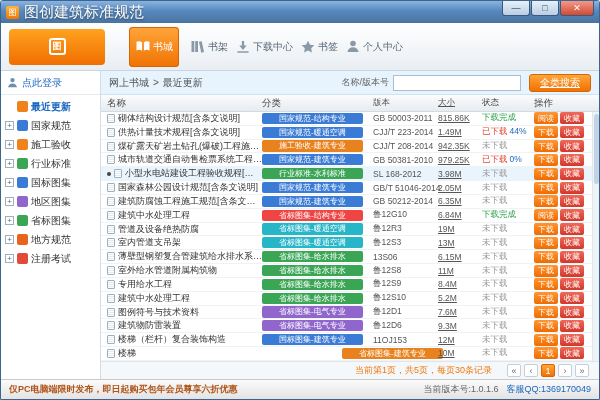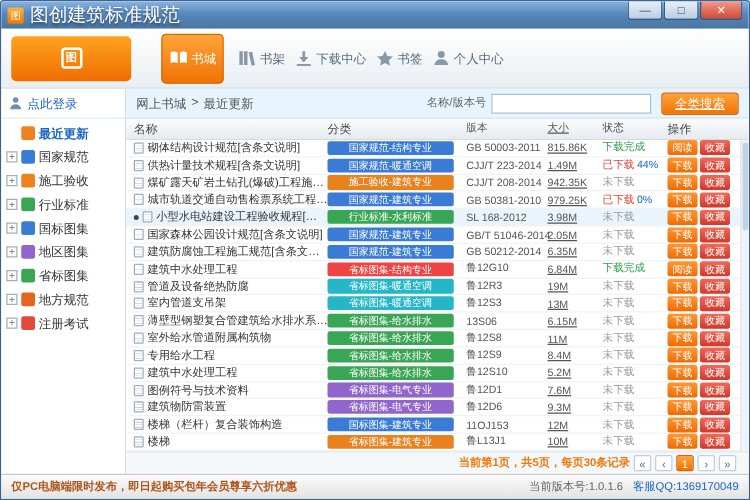--- a/index.html
+++ b/index.html
@@ -67,21 +67,21 @@
   .pct { color:#1a66c0; margin-left:2px; }
   .c-ops { flex:0 0 58px; width:58px; display:flex; gap:2px; }
   .op-btn { width:24px; height:12px; border-radius:2px; color:#fff; font-size:8px; display:flex; align-items:center; justify-content:center; cursor:pointer; }
   .op-primary { background:linear-gradient(#ff9632,#ef6c02); }
   .op-fav { background:linear-gradient(#ef6a5a,#d2372a); }
 
   .scrollbar { position:absolute; right:0; top:17px; bottom:0; width:7px; background:#eef3f7; border-left:1px solid #dfe7ee; }
   .thumb { position:absolute; top:2px; left:1px; width:5px; height:70px; background:#c2d4e4; border-radius:3px; }
 
   .pagebar { flex:0 0 18px; background:#f4f8fb; border-top:1px solid #dde6ed; display:flex; align-items:center; justify-content:flex-end; gap:3px; padding:0 10px; font-size:9px; }
-  .page-info { color:#f0780a; margin-right:0; white-space:nowrap;font-weight:bold; }
+  .page-info { color:#f0780a; margin-right:12px; white-space:nowrap; }
   .pg-btn { min-width:14px; height:13px; border:1px solid #c3cfd9; background:#fff; color:#667; font-size:9px; display:flex; align-items:center; justify-content:center; border-radius:2px; padding:0 2px; cursor:pointer; }
   .pg-btn.current { background:linear-gradient(#ffa53a,#f07203); border-color:#d96400; color:#fff; }
 
   .footer { flex:0 0 20px; background:linear-gradient(#fbfbfb,#e3e3e3); border-top:1px solid #c9c9c9; display:flex; align-items:center; justify-content:space-between; padding:0 8px; font-size:9px; }
   .promo { color:#b0551a; white-space:nowrap; overflow:hidden; text-overflow:ellipsis;font-weight:bold; }
   .ver-info { color:#666; display:flex; gap:8px; white-space:nowrap; }
   .service { color:#1a66c0; }
 </style>
 </head>
 <body>
@@ -466,21 +466,20 @@
                 <div class="op-btn op-primary">下载</div>
                 <div class="op-btn op-fav">收藏</div>
               </div>
             </div>
             <div class="row">
               <div class="c-name">
                 <span class="book-ico"></span>
                 <span class="name-text">楼梯</span>
               </div>
               <div class="c-cat"><span class="badge" style="background: rgb(232, 130, 30);">省标图集-建筑专业</span></div>
-              <div class="c-ver">鲁L13J1</div>
               <div class="c-size">10M</div>
               <div class="c-status"><span class="status-none">未下载</span></div>
               <div class="c-ops">
                 <div class="op-btn op-primary">下载</div>
                 <div class="op-btn op-fav">收藏</div>
               </div>
             </div>
           </div>
         <div class="scrollbar">
           <div class="thumb"></div>

